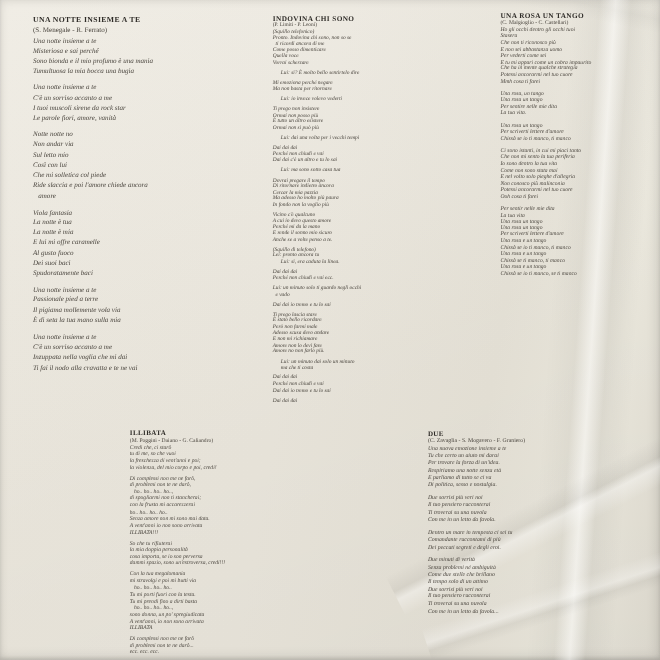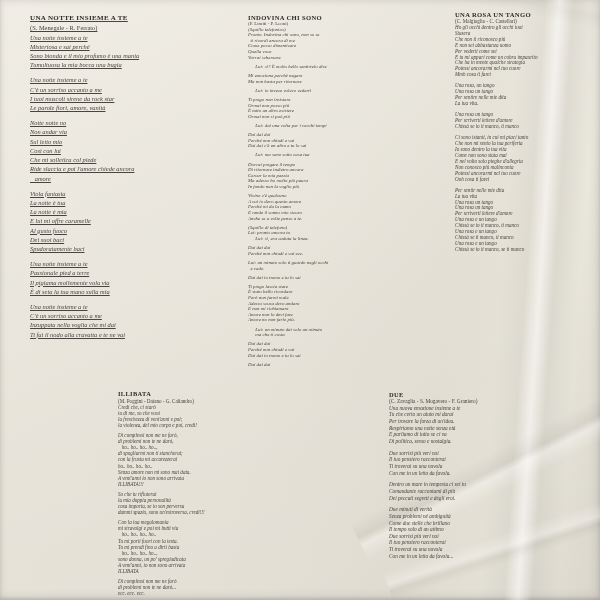--- a/index.html
+++ b/index.html
@@ -44,21 +44,21 @@
   }
   .song { position: absolute; color: #49443d; }
   .title {
     margin: 0; font-weight: 700; font-style: normal;
     color: #2e2b27; letter-spacing: 0.35px;
   }
   .credits { font-style: normal; }
   .line { white-space: pre; font-style: italic; }
   .stanza .line:first-child { }
   
-  .song-0 { left: 30px; top: 14px; width: 212px; font-size: 6.4px; line-height: 9.3px; text-decoration: underline; }
+  .song-0 { left: 30px; top: 14px; width: 212px; font-size: 6.4px; line-height: 9.3px; }
   .song-0 .title { font-size: 7px; line-height: 9.3px; }
   .song-0 .stanza { margin-bottom: 5.5px; }
   
   .song-1 { left: 248px; top: 14px; width: 205px; font-size: 4.9px; line-height: 5.6px; }
   .song-1 .title { font-size: 6.6px; line-height: 7px; }
   .song-1 .stanza { margin-bottom: 3.6px; }
   
   .song-2 { left: 455px; top: 12px; width: 140px; font-size: 5.1px; line-height: 5.95px; }
   .song-2 .title { font-size: 6.6px; line-height: 6.8px; }
   .song-2 .stanza { margin-bottom: 5px; }

